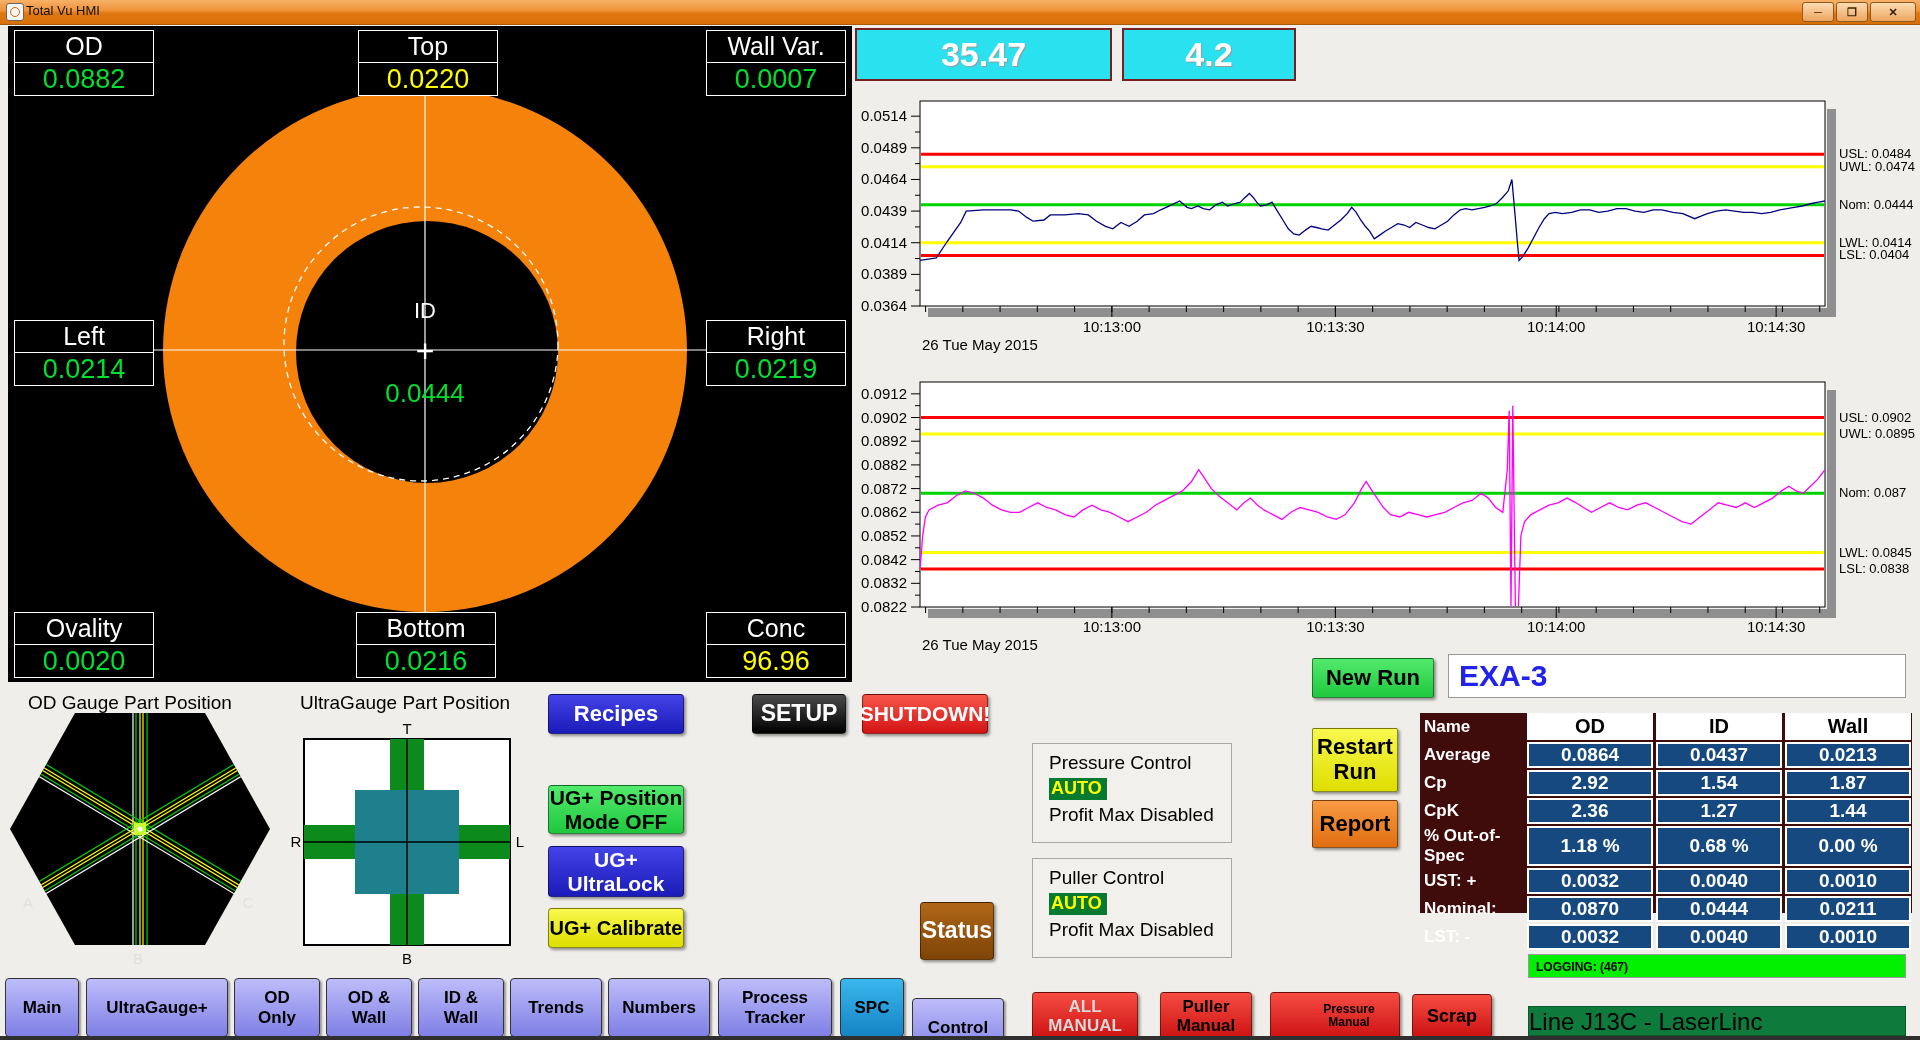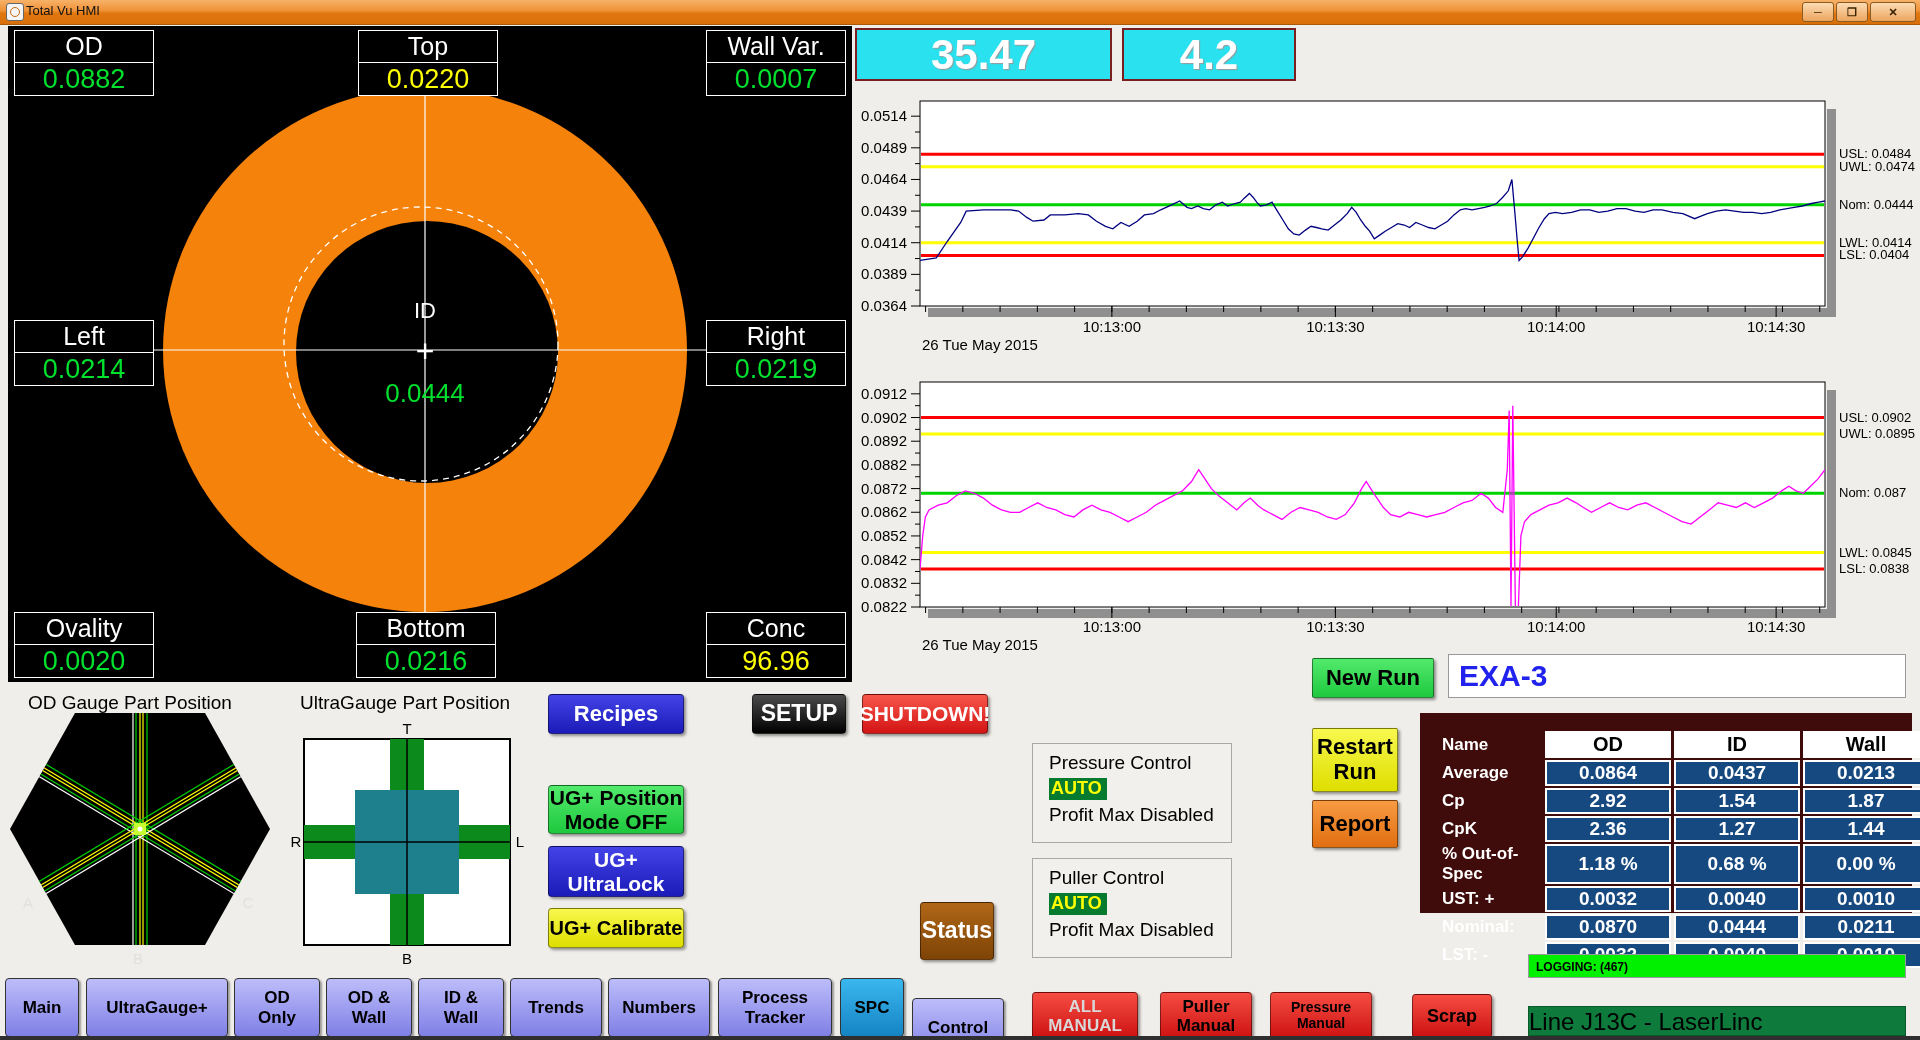--- a/index.html
+++ b/index.html
@@ -20,21 +20,21 @@
   .winbtn.close{width:44px;}
   
   .black-panel{position:absolute;left:8px;top:26px;width:844px;height:656px;background:#000;}
   .mbox{position:absolute;width:140px;}
   .mlabel{height:31px;line-height:31px;border:1px solid #fff;background:#000;color:#fff;
     font-size:25px;text-align:center;}
   .mvalue{height:32px;line-height:32px;border:1px solid #fff;border-top:none;background:#000;
     font-size:27px;text-align:center;}
   
   .cyanbox{position:absolute;height:49px;background:#29e1ef;border:2px solid #7a1f1f;
-    color:#fff;font-weight:bold;font-size:42px;display:flex;align-items:center;justify-content:center;
+    color:#fff;font-weight:bold;font-size:34px;display:flex;align-items:center;justify-content:center;
     text-shadow:1px 1px 1px #9a9a9a;}
   .navybox{position:absolute;height:49px;background:#15457f;border:2px solid #5a1010;
     color:#fff;font-weight:bold;font-size:36px;display:flex;align-items:center;justify-content:center;}
   
   .btn{position:absolute;display:flex;align-items:center;justify-content:center;text-align:center;
     font-weight:bold;border-radius:4px;border:1px solid rgba(0,0,0,.45);
     box-shadow:2px 2px 3px rgba(0,0,0,.4);white-space:pre-line;line-height:1.12;}
   .btn-blue{background:linear-gradient(#4343e8,#1b1bb8);color:#fff;}
   .btn-black{background:linear-gradient(#4a4a4a,#000);color:#fff;}
   .btn-red{background:linear-gradient(#f6564a,#d31414);color:#fff;}
@@ -46,21 +46,21 @@
   
   .ctrl-panel{position:absolute;width:200px;height:100px;background:#f2f0ec;border:1px solid #a8a8a8;
     padding:8px 0 0 16px;box-sizing:border-box;}
   .cp-title{font-size:19px;color:#000;}
   .cp-mode{display:inline-block;margin-top:4px;background:#067a2e;color:#ffff00;font-weight:bold;
     font-size:18px;padding:0 5px 1px 2px;}
   .cp-status{margin-top:4px;font-size:19px;color:#000;}
   
   .stats{position:absolute;left:1420px;top:713px;width:492px;height:200px;background:#400b0b;
     display:grid;grid-template-columns:104px 126px 126px 126px;grid-template-rows:repeat(8,1fr);
-    column-gap:3px;row-gap:2px;padding:18px;box-sizing:border-box;}
+    column-gap:3px;row-gap:2px;padding:0;box-sizing:border-box;}
   .stats .rowlab{color:#fff;font-weight:bold;font-size:17px;display:flex;align-items:center;padding-left:4px;}
   .stats .hcell{background:#fff;color:#000;font-weight:bold;font-size:20px;border:2px solid #fff;
     display:flex;align-items:center;justify-content:center;}
   .stats .dcell{background:#16497f;color:#fff;font-weight:bold;font-size:19px;border:2px solid #fff;
     display:flex;align-items:center;justify-content:center;}
   
   .logbar{position:absolute;left:1528px;top:954px;width:378px;height:24px;background:#00f000;
     border:1px solid #9a9a9a;color:#000;font-weight:bold;font-size:12px;line-height:24px;padding-left:7px;box-sizing:border-box;}
   .linebar{position:absolute;left:1528px;top:1006px;width:378px;height:30px;background:#0e7a3c;
     border:1px solid #0a5a2c;color:#000;font-size:24px;line-height:29px;box-sizing:border-box;}
@@ -412,21 +412,21 @@
       <div class="dcell">0.0010</div>
     </div>
 
   <div class="logbar">LOGGING: (467)</div>
   <div class="linebar">Line J13C - LaserLinc</div>
 
   <div class="btn btn-redman" style="left:1032px;top:992px;width:104px;height:46px;font-size:17px;color:#d8d8d8;">ALL
 MANUAL</div>
   <div class="btn btn-redman" style="left:1160px;top:992px;width:90px;height:46px;font-size:17px;">Puller
 Manual</div>
-  <div class="btn btn-redman" style="left:1270px;top:992px;width:100px;height:46px;font-size:14px;">Pressure
+  <div class="btn btn-redman" style="left:1270px;top:992px;width:100px;height:46px;font-size:12px;padding-left:28px;">Pressure
 Manual</div>
   <div class="btn btn-redman" style="left:1412px;top:994px;width:78px;height:42px;font-size:18px;">Scrap</div>
 
   <div id="navbar">
       <div class="navbtn" style="left: 5px; width: 72px;">Main</div>
       <div class="navbtn" style="left: 86px; width: 140px;">UltraGauge+</div>
       <div class="navbtn" style="left: 234px; width: 84px;">OD
 Only</div>
       <div class="navbtn" style="left: 326px; width: 84px;">OD &amp;
 Wall</div>

